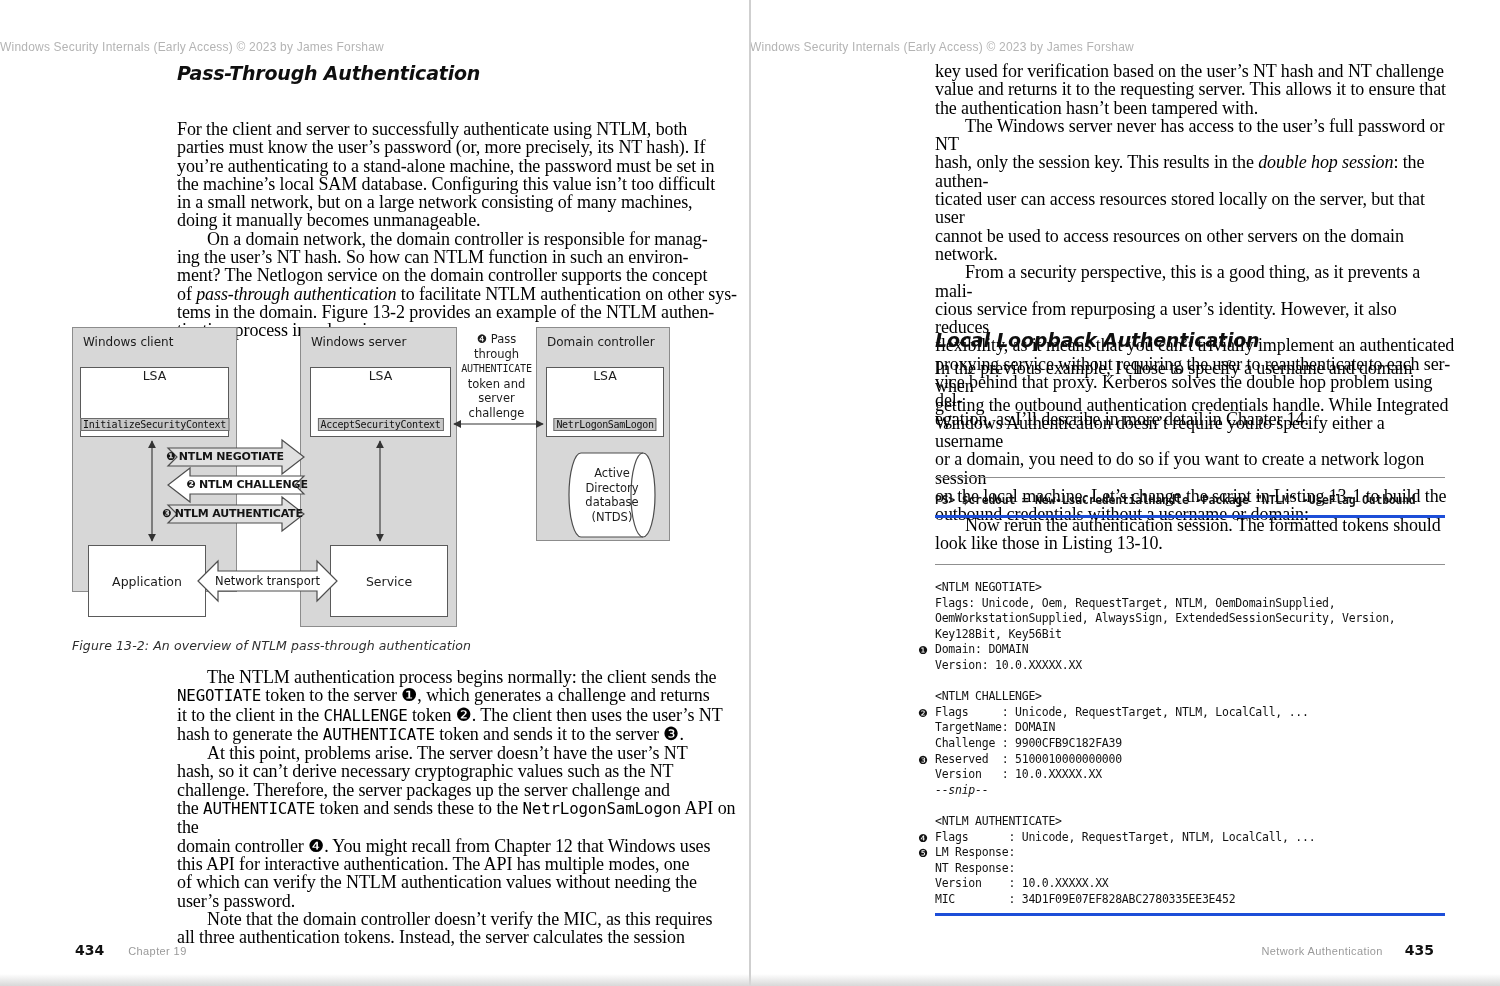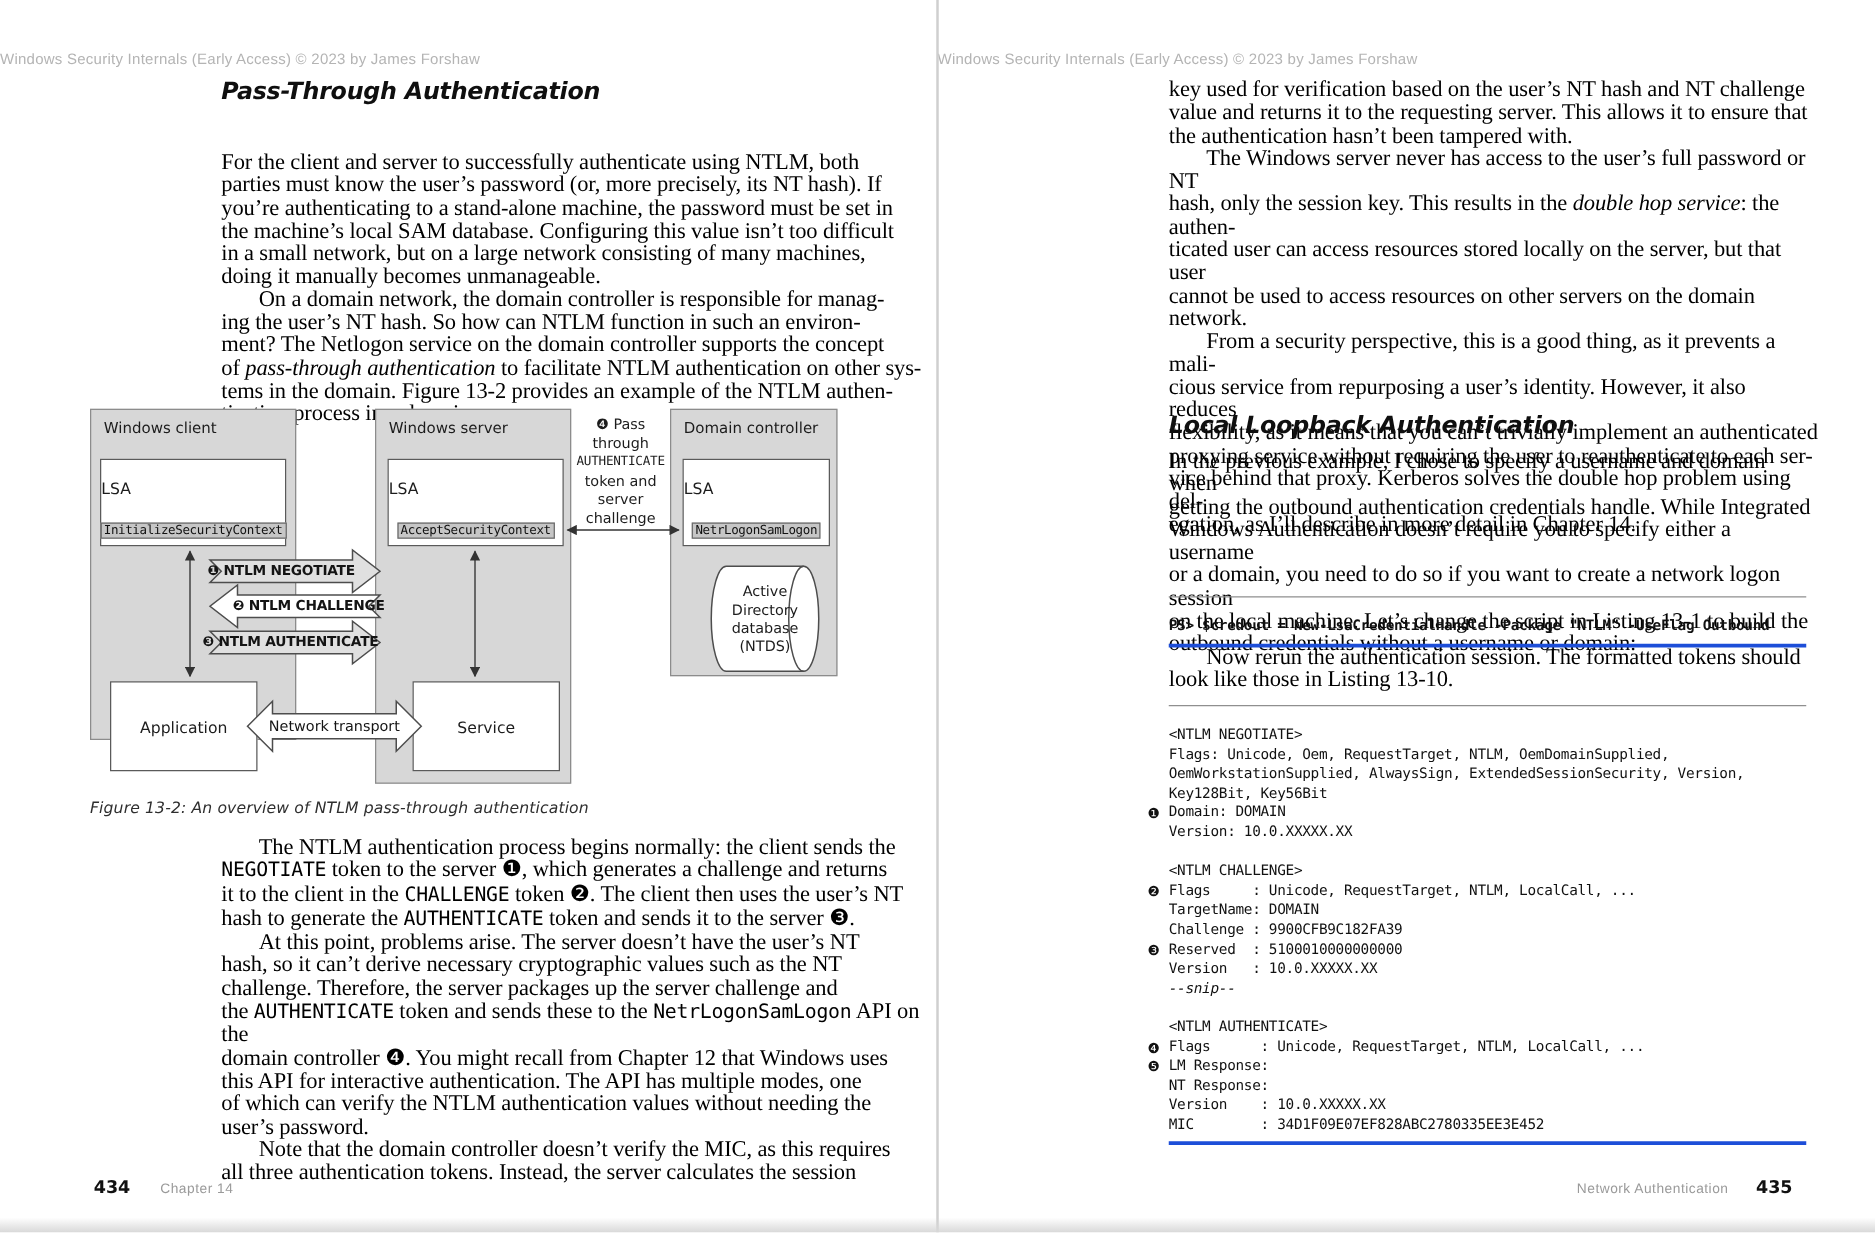--- a/index.html
+++ b/index.html
@@ -24,21 +24,21 @@
   p.ind { text-indent:30px; }
   .st-i { font-style:italic; }
   .st-m { font-family:"DejaVu Sans Mono",monospace; font-size:0.88em; letter-spacing:-0.2px; }
 
   
   .figure { position:absolute; left:72px; top:327px; width:604px; height:300px;
             font-family:"DejaVu Sans",sans-serif; color:#1c1c1c; }
   .gcol { position:absolute; background:#d7d7d7; border:1px solid #8c8c8c; }
   .gtitle { position:absolute; left:10px; top:7px; font-size:12px; }
   .wbox { position:absolute; background:#fff; border:1px solid #5a5a5a; }
-  .lsa-label { position:absolute; top:15px; width:100%; font-size:12.5px; }
+  .lsa-label { position:absolute; top:0; width:100%; text-align:center; font-size:12.5px; }
   .chip { position:absolute; bottom:5px; left:50%; transform:translateX(-50%);
           background:#c6c6c6; border:1px solid #6b6b6b; color:#111;
           font-family:"DejaVu Sans Mono",monospace; font-size:10px; letter-spacing:-0.3px;
           padding:0 2px; white-space:nowrap; }
   .appbox { display:flex; align-items:center; justify-content:center; font-size:12.5px;text-align:center; }
   .fig-svg { position:absolute; left:0; top:0; width:604px; height:300px; pointer-events:none; }
   .ribbon-label { position:absolute; text-align:center; font-size:11px; font-weight:bold;
                   letter-spacing:-0.2px; color:#141414; white-space:nowrap; }
   .transport-label { position:absolute; text-align:center; font-size:11.5px; color:#141414; white-space:nowrap; }
   .passthrough { position:absolute; left:381px; top:5px; width:87px; text-align:center;
@@ -168,33 +168,33 @@
 the </span><span class="st-m">AUTHENTICATE</span><span> token and sends these to the </span><span class="st-m">NetrLogonSamLogon</span><span> API on the
 domain controller ❹. You might recall from Chapter 12 that Windows uses
 this API for interactive authentication. The API has multiple modes, one
 of which can verify the NTLM authentication values without needing the
 user’s password.</span></p>
     <p class="body ind"><span>Note that the domain controller doesn’t verify the MIC, as this requires
 all three authentication tokens. Instead, the server calculates the session</span></p>
   </div>
 
   <div class="footer footer-l">
-    <span class="f-num">434</span><span class="f-label">Chapter 14</span>
+    <span class="f-num">434</span><span class="f-label">Chapter 19</span>
   </div>
 </div>
 
 <div class="page page-right">
   <div class="running-head">Windows Security Internals (Early Access) © 2023 by James Forshaw</div>
 
   <div class="body-block" style="left:185px; top:62px; width:520px;">
     <p class="body"><span>key used for verification based on the user’s NT hash and NT challenge
 value and returns it to the requesting server. This allows it to ensure that
 the authentication hasn’t been tampered with.</span></p>
     <p class="body ind"><span>The Windows server never has access to the user’s full password or NT
-hash, only the session key. This results in the </span><span class="st-i">double hop service</span><span>: the authen-
+hash, only the session key. This results in the </span><span class="st-i">double hop session</span><span>: the authen-
 ticated user can access resources stored locally on the server, but that user
 cannot be used to access resources on other servers on the domain
 network.</span></p>
     <p class="body ind"><span>From a security perspective, this is a good thing, as it prevents a mali-
 cious service from repurposing a user’s identity. However, it also reduces
 flexibility, as it means that you can’t trivially implement an authenticated
 proxying service without requiring the user to reauthenticate to each ser-
 vice behind that proxy. Kerberos solves the double hop problem using del-
 egation, as I’ll describe in more detail in Chapter 14.</span></p>
   </div>

